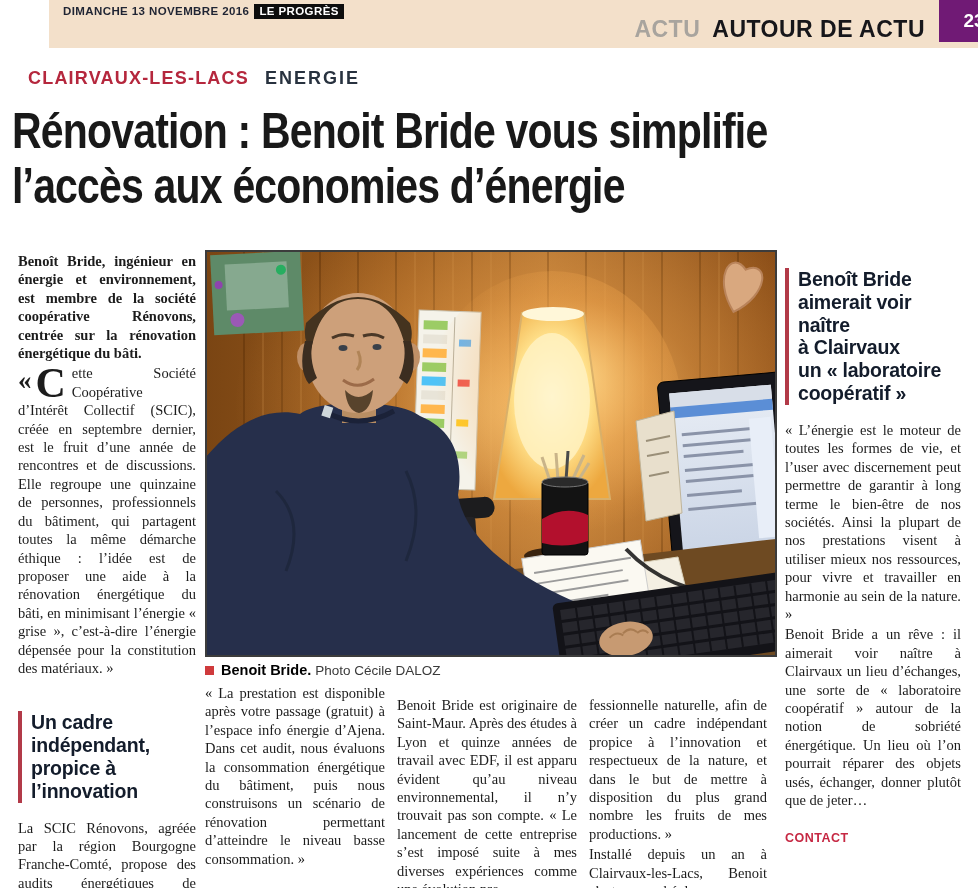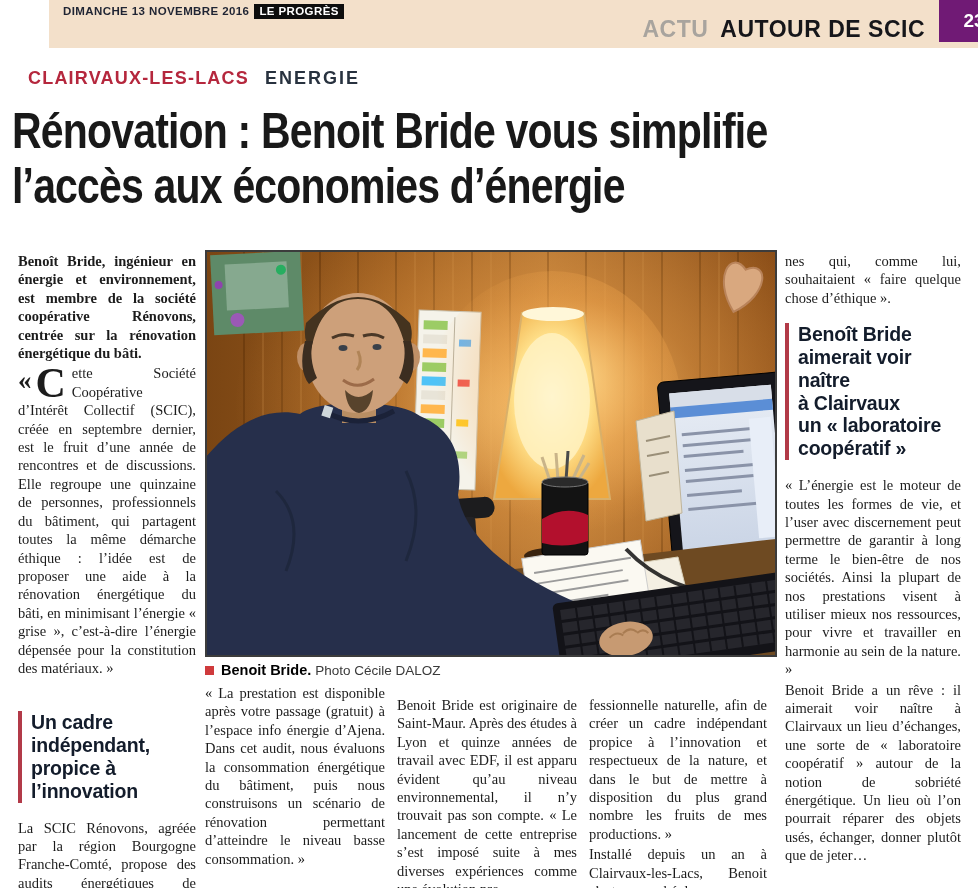--- a/index.html
+++ b/index.html
@@ -46,21 +46,21 @@
 </head>
 <body>
 
 <div class="page">
 
   <div class="masthead">
     <div class="date-line">
       <span>DIMANCHE 13 NOVEMBRE 2016</span><span class="brand-box">LE PROGRÈS</span>
     </div>
     <div class="section-line">
-      <span class="section-light">ACTU</span><span class="section-bold">AUTOUR DE SCIC</span>
+      <span class="section-light">ACTU</span><span class="section-bold">AUTOUR DE ACTU</span>
     </div>
     <div class="page-number">23</div>
   </div>
 
   <div class="kicker">
     <span class="kicker-location">CLAIRVAUX-LES-LACS</span><span class="kicker-topic">ENERGIE</span>
   </div>
 
   <h1 class="headline" style="margin:0">Rénovation : Benoit Bride vous simplifie
 l’accès aux économies d’énergie</h1>
@@ -247,21 +247,20 @@
   <div class="col serif" style="left:397px;top:696px;width:180px;">
     <p>Benoit Bride est originaire de Saint-Maur. Après des études à Lyon et quinze années de travail avec EDF, il est apparu évident qu’au niveau environnemental, il n’y trouvait pas son compte. « Le lancement de cette entreprise s’est imposé suite à mes diverses expériences comme une évolution pro-</p>
   </div>
 
   <div class="col serif" style="left:589px;top:696px;width:178px;">
     <p>fessionnelle naturelle, afin de créer un cadre indépendant propice à l’innovation et respectueux de la nature, et dans le but de mettre à disposition du plus grand nombre les fruits de mes productions. »</p>
     <p>Installé depuis un an à Clairvaux-les-Lacs, Benoit s’est rapproché de person-</p>
   </div>
 
   <div class="col serif" style="left:785px;top:252px;width:176px;">
-    <p>nes qui, comme lui, souhaitaient « faire quelque chose d’éthique ».</p>
     <h2 class="subhead">Benoît Bride
 aimerait voir naître
 à Clairvaux
 un « laboratoire
 coopératif »</h2>
     <p>« L’énergie est le moteur de toutes les formes de vie, et l’user avec discernement peut permettre de garantir à long terme le bien-être de nos sociétés. Ainsi la plupart de nos prestations visent à utiliser mieux nos ressources, pour vivre et travailler en harmonie au sein de la nature. »</p>
     <p>Benoit Bride a un rêve : il aimerait voir naître à Clairvaux un lieu d’échanges, une sorte de « laboratoire coopératif » autour de la notion de sobriété énergétique. Un lieu où l’on pourrait réparer des objets usés, échanger, donner plutôt que de jeter…</p>
     <div class="contact-label">CONTACT</div>
 
   </div>

